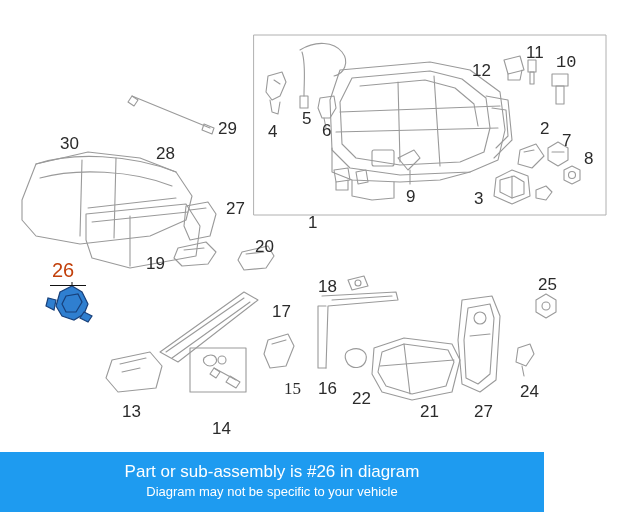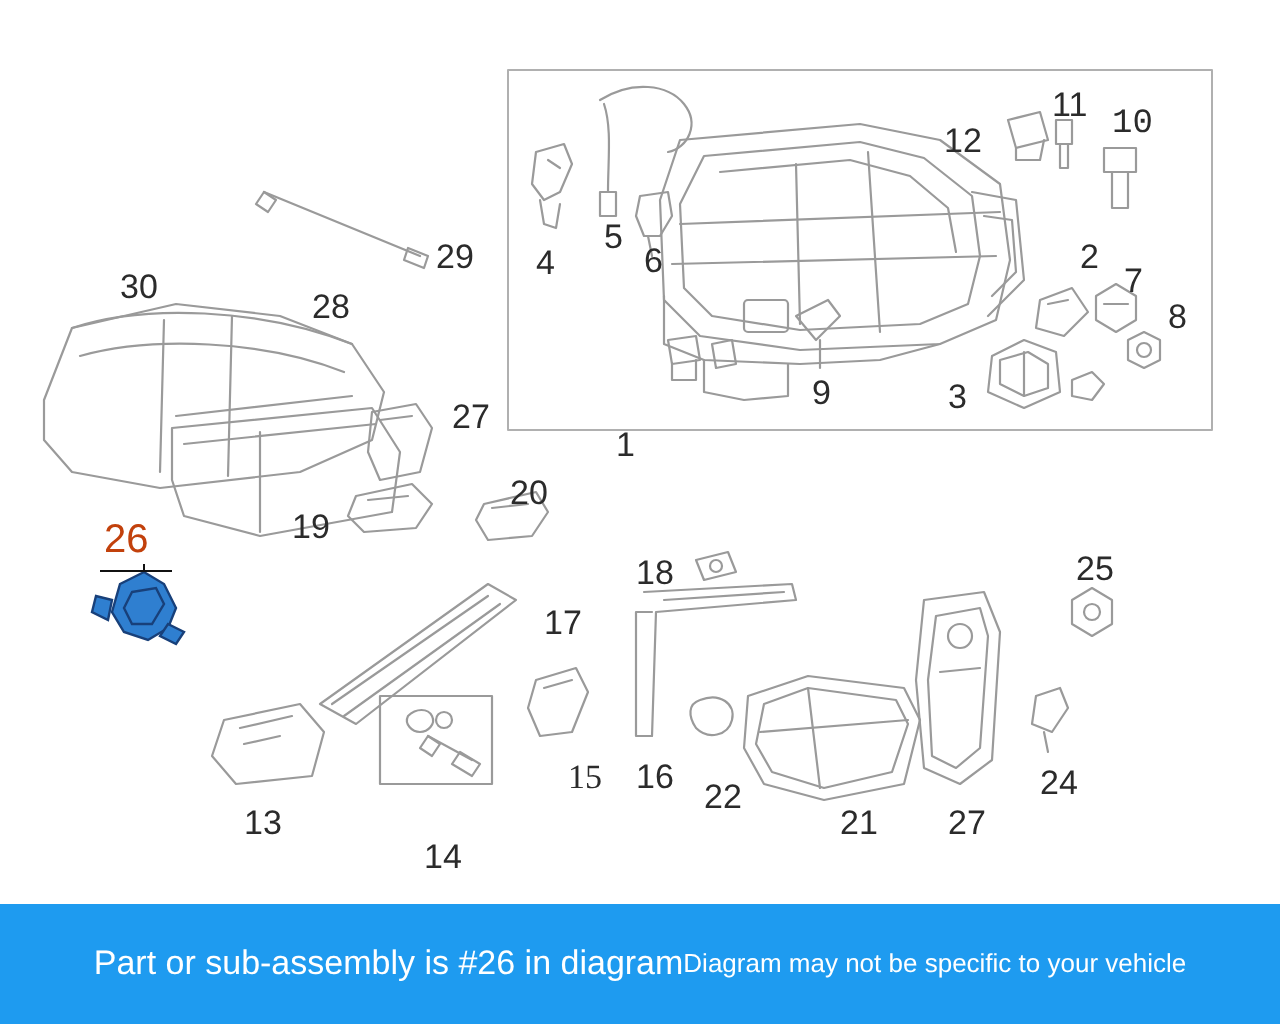--- a/index.html
+++ b/index.html
@@ -46,26 +46,26 @@
     left: 50px;
     top: 285px;
     width: 36px;
     height: 1px;
     background: #111111;
   }
   #caption-bar {
     position: absolute;
     left: 0;
     top: 452px;
-    width: 640px;
+    width: 544px;
     height: 60px;
     background: #1e9bf0;
     color: #ffffff;
     display: flex;
-    flex-direction: row;
+    flex-direction: column;
     align-items: center;
     justify-content: center;
     text-align: center;
     font-family: "Liberation Sans", sans-serif;
   }
   #caption-line1 {
     font-size: 17px;
     line-height: 20px;
   }
   #caption-line2 {

